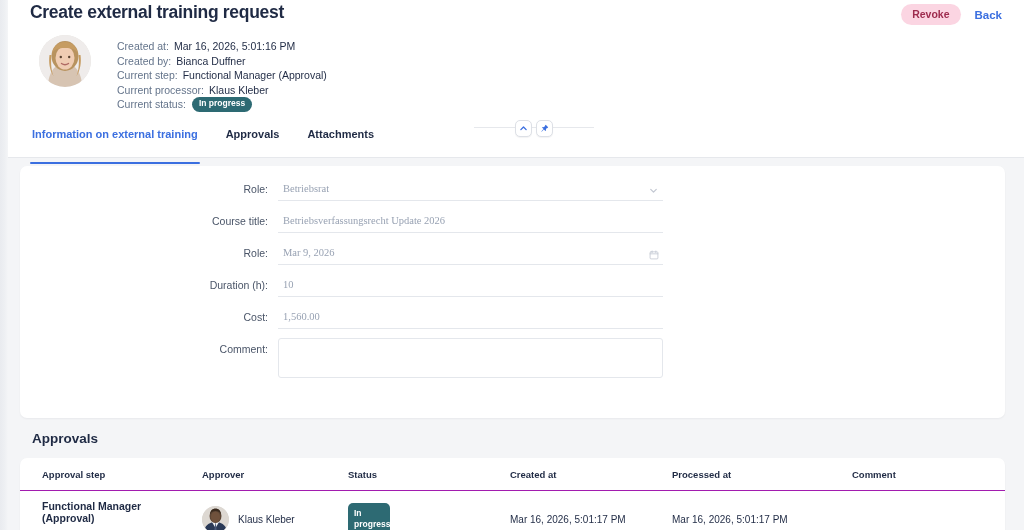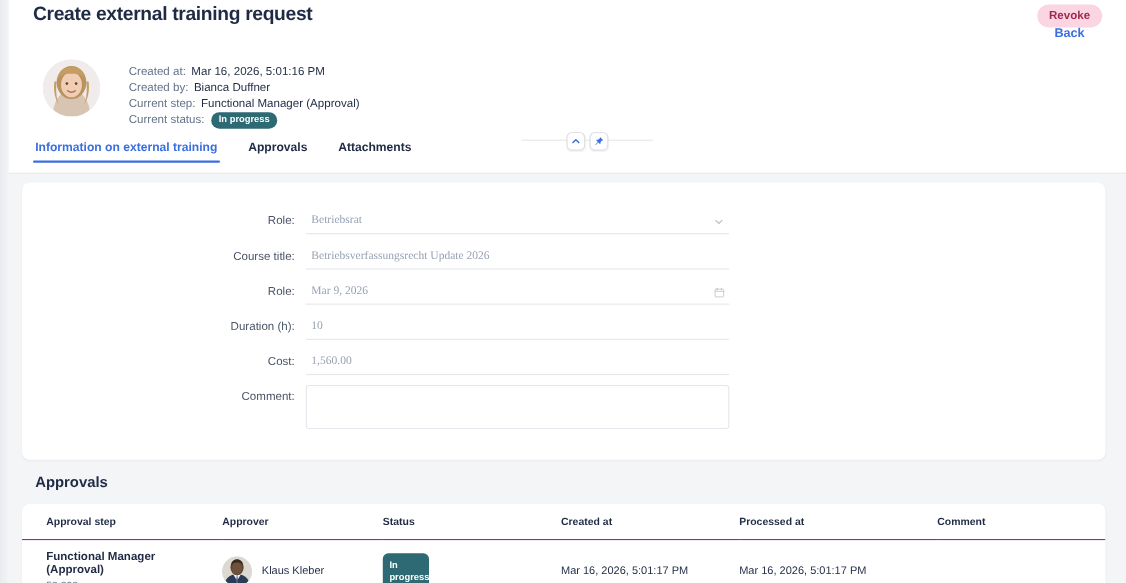--- a/index.html
+++ b/index.html
@@ -24,35 +24,35 @@
     position: absolute; left: 8px; top: 0; width: 1016px; height: 158px;
     background: #ffffff;
   }
   .page-title {
     position: absolute; left: 22px; top: 2px;
     font-size: 17.5px; font-weight: bold; letter-spacing: -0.3px;
     color: #1f2a44;
   }
   .head-actions {
     position: absolute; right: 22px; top: 4px;
-    display: flex; align-items: center;  flex-direction: column;
+    display: flex; align-items: center; gap: 14px;
   }
   .btn-revoke {
     background: #fbd5e2; color: #9e2b4e;
     border: none; border-radius: 11px;
     font-size: 10.5px; font-weight: bold;
     padding: 4px 11px 5px; cursor: pointer;
     font-family: inherit;
   }
   .btn-back {
     color: #3b6fe0; font-size: 11.5px; font-weight: bold;
     background: none; border: none; cursor: pointer; font-family: inherit;
   }
 
-  .meta-wrap { position: absolute; left: 22px; top: 33px; display: flex; margin-top: 19px; }
+  .meta-wrap { position: absolute; left: 22px; top: 33px; display: flex; }
   .avatar-lg {
     width: 52px; height: 52px; border-radius: 50%;
     margin: 2px 0 0 9px; overflow: hidden; flex: none;
     background: #e7e4e1;
   }
   .meta-list { margin-left: 26px; padding-top: 6px; }
   .meta-row {
     display: flex; align-items: center;
     font-size: 10.5px; line-height: 14.6px; white-space: nowrap;
   }
@@ -83,41 +83,41 @@
   }
   .icon-btn svg { display: block; }
 
   
   .tabs {
     position: absolute; left: 22px; bottom: 0; height: 30px;
     display: flex; align-items: flex-start; gap: 24px;
   }
   .tab {
     font-size: 11px; font-weight: bold; color: #1f2a44;
-    padding: 0 2px 8px; cursor: pointer; background: none; border: none;
+    padding: 0 2px 24px; cursor: pointer; background: none; border: none;
     font-family: inherit; position: relative;
   }
   .tab.active { color: #3b6fe0; }
   .tab.active::after {
     content: ""; position: absolute; left: 0; right: 0; bottom: 0;
     height: 2px; background: #3b6fe0; border-radius: 2px;
   }
   .head-underline {
     position: absolute; left: 8px; top: 157px; width: 1016px; height: 1px;
     background: #e6e8ec;
   }
 
   
   .form-card {
     position: absolute; left: 20px; top: 166px; width: 985px; height: 252px;
     background: #ffffff; border-radius: 7px;
     box-shadow: 0 1px 2px rgba(16,24,40,.05);
     overflow: hidden;
   }
-  .form-rows { position: absolute; left: 0; top: 24px; width: 100%; }
+  .form-rows { position: absolute; left: 0; top: 12px; width: 100%; }
   .frow { display: flex; align-items: flex-start; margin-bottom: 9px; }
   .flabel {
     width: 258px; text-align: right; padding-right: 10px;
     font-size: 10.5px; color: #4a5568; line-height: 22px; flex: none;
   }
   .fctl { position: relative; width: 385px; }
   .finput {
     width: 100%; height: 22px; border: none; border-bottom: 1px solid #e4e7ec;
     background: transparent; font-size: 10.5px; color: #98a2b3;
     font-family: Liberation Serif, serif; padding: 0 18px 2px 5px; outline: none;
@@ -221,20 +221,24 @@
           <span class="meta-label">Created at:</span>
           <span class="meta-value">Mar 16, 2026, 5:01:16 PM</span>
         </div>
         <div class="meta-row">
           <span class="meta-label">Created by:</span>
           <span class="meta-value">Bianca Duffner</span>
         </div>
         <div class="meta-row">
           <span class="meta-label">Current step:</span>
           <span class="meta-value">Functional Manager (Approval)</span>
+        </div>
+        <div class="meta-row">
+          <span class="meta-label">Current processor:</span>
+          <span class="meta-value">Klaus Kleber</span>
         </div>
         <div class="meta-row">
           <span class="meta-label">Current status:</span>
           <span class="badge-teal">In progress</span>
         </div>
       </div>
     </div>
 
     <div class="collapse-cluster">
       <div class="rule"></div>

